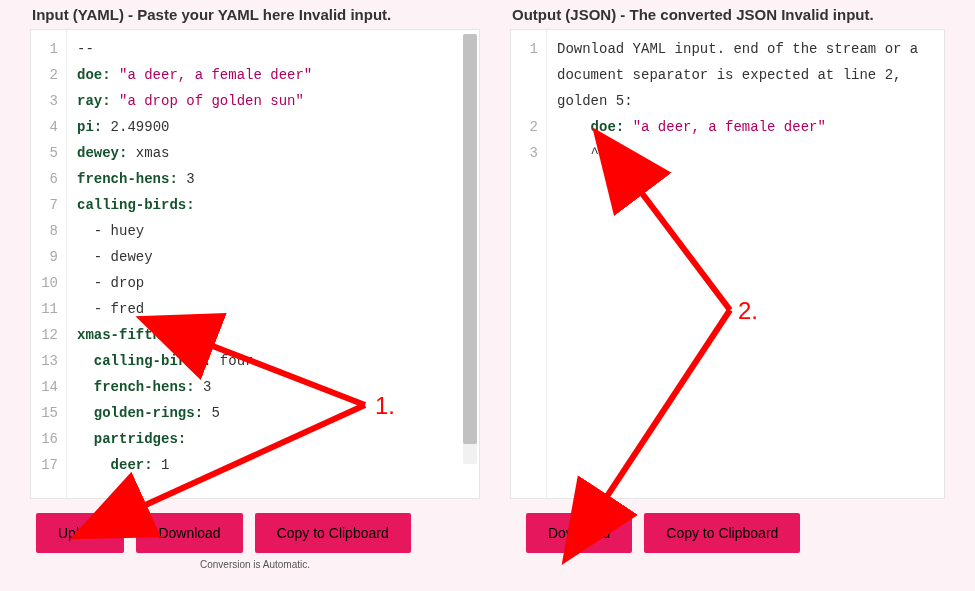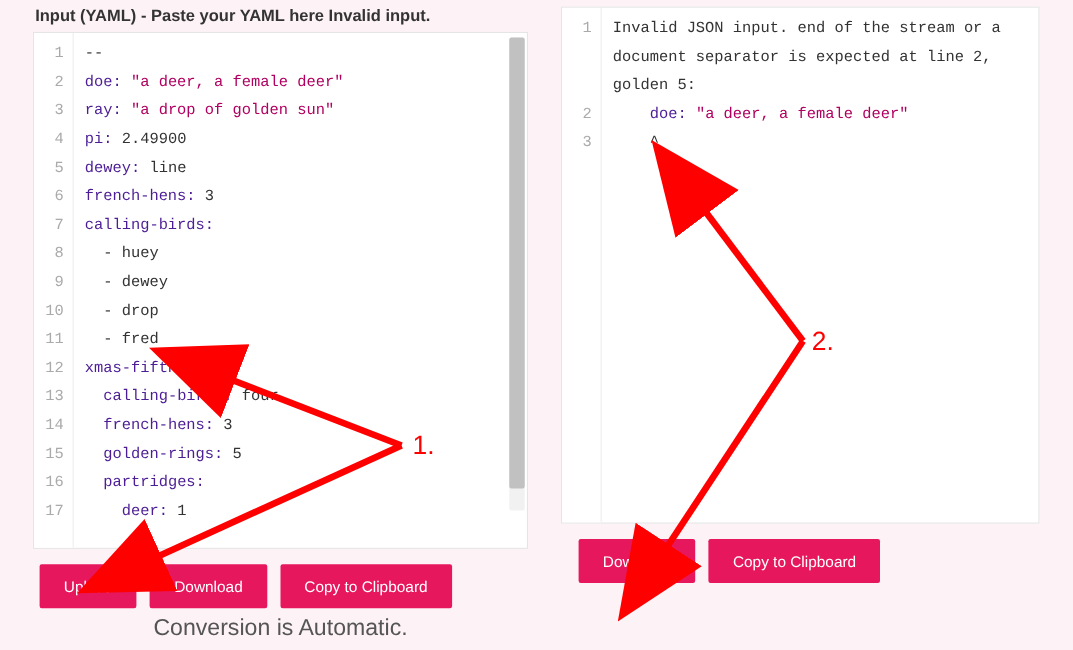--- a/index.html
+++ b/index.html
@@ -50,21 +50,21 @@
   .code {
     flex: 1;
     padding: 6px 6px 6px 10px;
     font-family: "Consolas","Courier New",monospace;
     font-size: 14px;
     line-height: 26px;
     white-space: pre;
     color: #333;
     overflow: hidden;
   }
-  .code .key { color: #4c1d95; }
+  .code .key { color: #14532d; font-weight: bold; }
   .code .str { color: #b00060; }
   .code .plain { color: #333; }
   .scrollbar {
     position: absolute;
     right: 2px;
     top: 4px;
     width: 14px;
     height: 430px;
     background: #f1f1f1;
     border-radius: 2px;
@@ -80,32 +80,32 @@
   }
   .buttons {
     display: flex;
     gap: 12px;
     margin-top: 14px;
     padding-left: 6px;
   }
   .btn {
     background: #e91e63;
     background: #e6175c;
-    color: #ffffff;
+    color: #000000;
     border: none;
     padding: 12px 22px;
     font-size: 14px;
     border-radius: 2px;
     cursor: pointer;
   }
   .btn.output-first { margin-left: 10px; }
   .footer-note {
     text-align: center;
     color: #555;
-    font-size: 21px;
+    font-size: 10px;
     margin-top: 6px;
     width: 450px;
   }
   .annotation {
     position: absolute;
     color: #f00;
     font-size: 24px;
     font-weight: 400;
     pointer-events: none;
   }
@@ -122,21 +122,21 @@
 
 <div class="panels">
   <div class="panel">
     <div class="panel-header">Input (YAML) - Paste your YAML here Invalid input.</div>
     <div class="code-area">
       <div class="gutter" id="input-gutter">1<br>2<br>3<br>4<br>5<br>6<br>7<br>8<br>9<br>10<br>11<br>12<br>13<br>14<br>15<br>16<br>17</div>
       <div class="code" id="input-code"><span class="plain">--</span>
 <span class="key">doe:</span><span class="plain"> </span><span class="str">"a deer, a female deer"</span>
 <span class="key">ray:</span><span class="plain"> </span><span class="str">"a drop of golden sun"</span>
 <span class="key">pi:</span><span class="plain"> 2.49900</span>
-<span class="key">dewey:</span><span class="plain"> line</span>
+<span class="key">dewey:</span><span class="plain"> xmas</span>
 <span class="key">french-hens:</span><span class="plain"> 3</span>
 <span class="key">calling-birds:</span>
 <span class="plain">  - huey</span>
 <span class="plain">  - dewey</span>
 <span class="plain">  - drop</span>
 <span class="plain">  - fred</span>
 <span class="key">xmas-fifth-day:</span>
 <span class="plain">  </span><span class="key">calling-birds:</span><span class="plain"> four</span>
 <span class="plain">  </span><span class="key">french-hens:</span><span class="plain"> 3</span>
 <span class="plain">  </span><span class="key">golden-rings:</span><span class="plain"> 5</span>
@@ -147,23 +147,24 @@
     </div>
     <div class="buttons">
       <button class="btn">Upload</button>
       <button class="btn">Download</button>
       <button class="btn">Copy to Clipboard</button>
     </div>
     <div class="footer-note">Conversion is Automatic.</div>
   </div>
 
   <div class="panel">
+    <div class="panel-header">Output (JSON) - The converted JSON Invalid input.</div>
     <div class="code-area">
       <div class="gutter" id="output-gutter">1<br>&nbsp;<br>&nbsp;<br>2<br>3</div>
-      <div class="code" id="output-code"><span class="plain">Invalid JSON input. end of the stream or a</span>
+      <div class="code" id="output-code"><span class="plain">Download YAML input. end of the stream or a</span>
 <span class="plain">document separator is expected at line 2,</span>
 <span class="plain">golden 5:</span>
 <span class="plain">    </span><span class="key">doe:</span><span class="plain"> </span><span class="str">"a deer, a female deer"</span>
 <span class="plain">    ^</span></div>
     </div>
     <div class="buttons">
       <button class="btn output-first">Download</button>
       <button class="btn">Copy to Clipboard</button>
     </div>
   </div>

